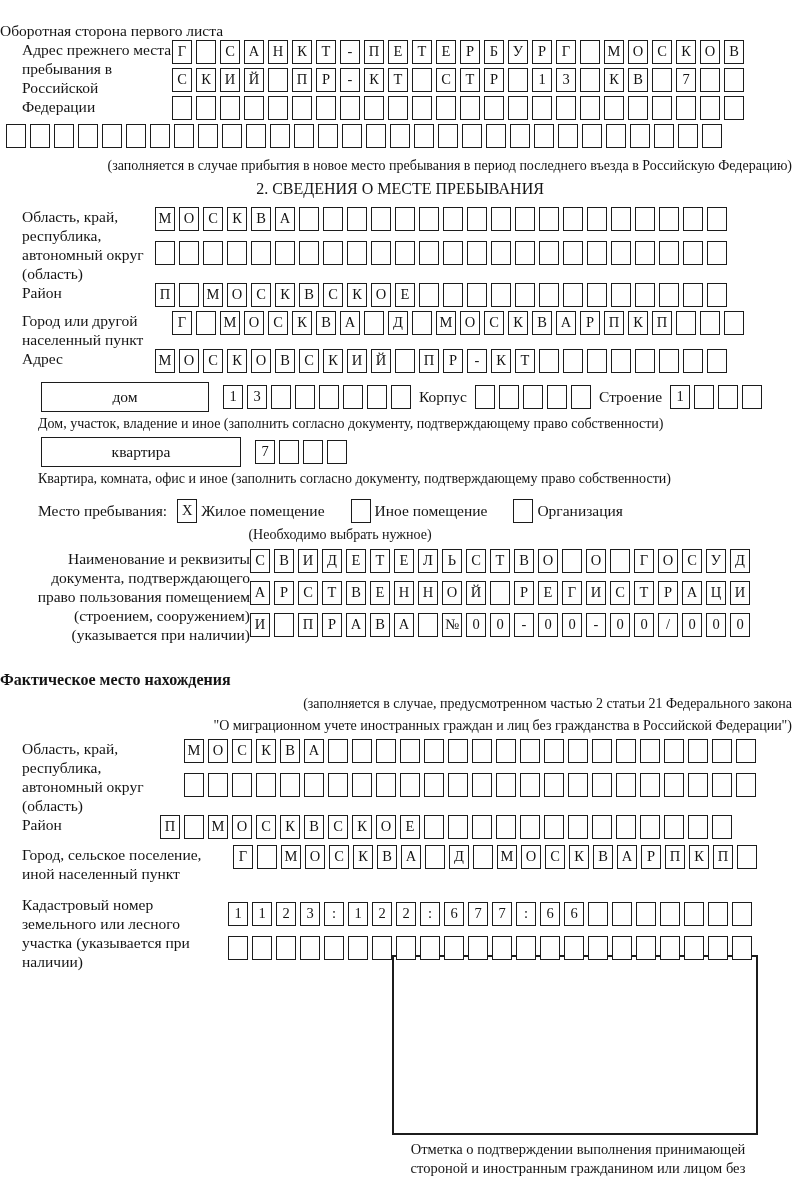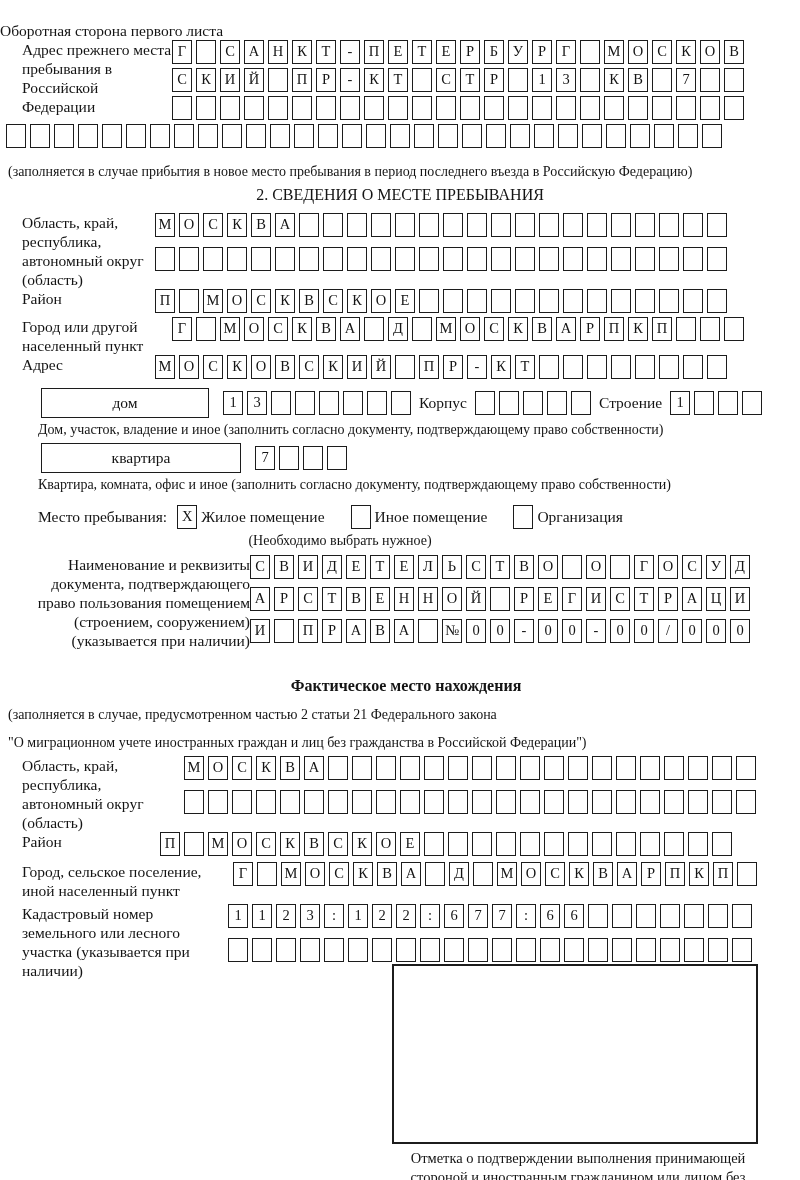--- a/index.html
+++ b/index.html
@@ -30,25 +30,25 @@
     width:20px; height:24px; margin-right:4px;
     border:1.8px solid #1c1c1c; background:#fff;
     text-align:center; font-size:14.5px; line-height:20px;
     vertical-align:top;
   }
   .cells.inline { display:inline-block; height:auto; }
 
   .fullrow { margin-left:6px; }
 
   .note { font-size:14px; line-height:17px; }
-  .note.center { text-align:left; margin:11px 8px 5px 8px; }
+  .note.center { text-align:right; margin:5px 8px 5px 8px; }
   .note.left { padding-left:38px; margin:1px 0 4px 0; }
 
   .sec-title { text-align:center; font-weight:normal; font-size:16px; margin:6px 0 9px 0; }
-  .sub-title { text-align:center; font-weight:bold; font-size:16px; margin:10px 0 6px 12px; }
+  .sub-title { font-weight:bold; font-size:16px; margin:10px 0 6px 0; }
 
   .house-row { display:flex; align-items:center; margin:5px 0 3px 32px; }
   .widebox {
     box-sizing:border-box; border:1.8px solid #1c1c1c; height:30px;
     text-align:center; font-size:15.5px; line-height:27px; background:#fff;margin-left:9px;
   }
   .w168 { width:168px; margin-right:14px; }
   .w200 { width:200px; margin-right:14px; }
   .inl-label { font-size:15.5px; padding:0 8px 0 4px; white-space:nowrap; }
 
@@ -161,21 +161,21 @@
   <div class="frow">
     <div class="flabel lb160">Район</div>
     <div class="cells"><span class="cell">П</span><span class="cell"></span><span class="cell">М</span><span class="cell">О</span><span class="cell">С</span><span class="cell">К</span><span class="cell">В</span><span class="cell">С</span><span class="cell">К</span><span class="cell">О</span><span class="cell">Е</span><span class="cell"></span><span class="cell"></span><span class="cell"></span><span class="cell"></span><span class="cell"></span><span class="cell"></span><span class="cell"></span><span class="cell"></span><span class="cell"></span><span class="cell"></span><span class="cell"></span><span class="cell"></span><span class="cell"></span></div>
   </div>
 
   <div class="frow" style="margin-top:2px;">
     <div class="flabel lb233">Город, сельское поселение, иной населенный пункт</div>
     <div class="cells"><span class="cell">Г</span><span class="cell"></span><span class="cell">М</span><span class="cell">О</span><span class="cell">С</span><span class="cell">К</span><span class="cell">В</span><span class="cell">А</span><span class="cell"></span><span class="cell">Д</span><span class="cell"></span><span class="cell">М</span><span class="cell">О</span><span class="cell">С</span><span class="cell">К</span><span class="cell">В</span><span class="cell">А</span><span class="cell">Р</span><span class="cell">П</span><span class="cell">К</span><span class="cell">П</span><span class="cell"></span></div>
   </div>
 
-  <div class="frow" style="margin-top:4px;">
+  <div class="frow" style="margin-top:12px;align-items:center;">
     <div class="flabel lb228 mh76">Кадастровый номер земельного или лесного участка (указывается при наличии)</div>
     <div class="reg-rows">
       <div class="cells"><span class="cell">1</span><span class="cell">1</span><span class="cell">2</span><span class="cell">3</span><span class="cell">:</span><span class="cell">1</span><span class="cell">2</span><span class="cell">2</span><span class="cell">:</span><span class="cell">6</span><span class="cell">7</span><span class="cell">7</span><span class="cell">:</span><span class="cell">6</span><span class="cell">6</span><span class="cell"></span><span class="cell"></span><span class="cell"></span><span class="cell"></span><span class="cell"></span><span class="cell"></span><span class="cell"></span></div>
       <div class="cells"><span class="cell"></span><span class="cell"></span><span class="cell"></span><span class="cell"></span><span class="cell"></span><span class="cell"></span><span class="cell"></span><span class="cell"></span><span class="cell"></span><span class="cell"></span><span class="cell"></span><span class="cell"></span><span class="cell"></span><span class="cell"></span><span class="cell"></span><span class="cell"></span><span class="cell"></span><span class="cell"></span><span class="cell"></span><span class="cell"></span><span class="cell"></span><span class="cell"></span></div>
     </div>
   </div>
 
   <div class="stamp-wrap">
     <div class="stamp-box"></div>
     <div class="stamp-note">Отметка о подтверждении выполнения принимающей стороной и иностранным гражданином или лицом без гражданства действий, необходимых для его постановки на учет по месту пребывания</div>

